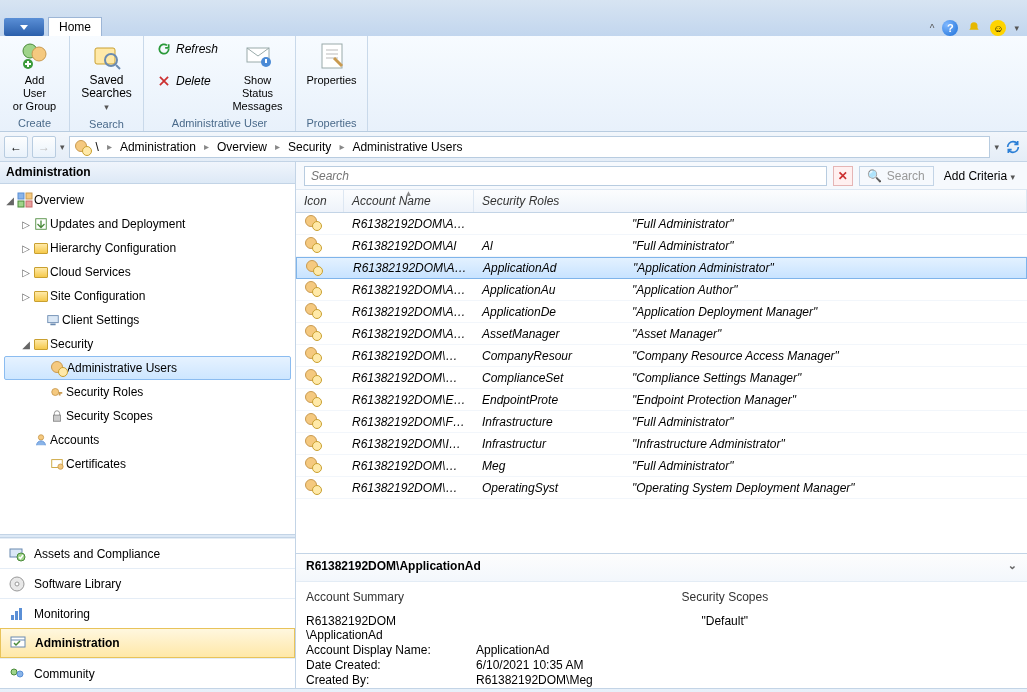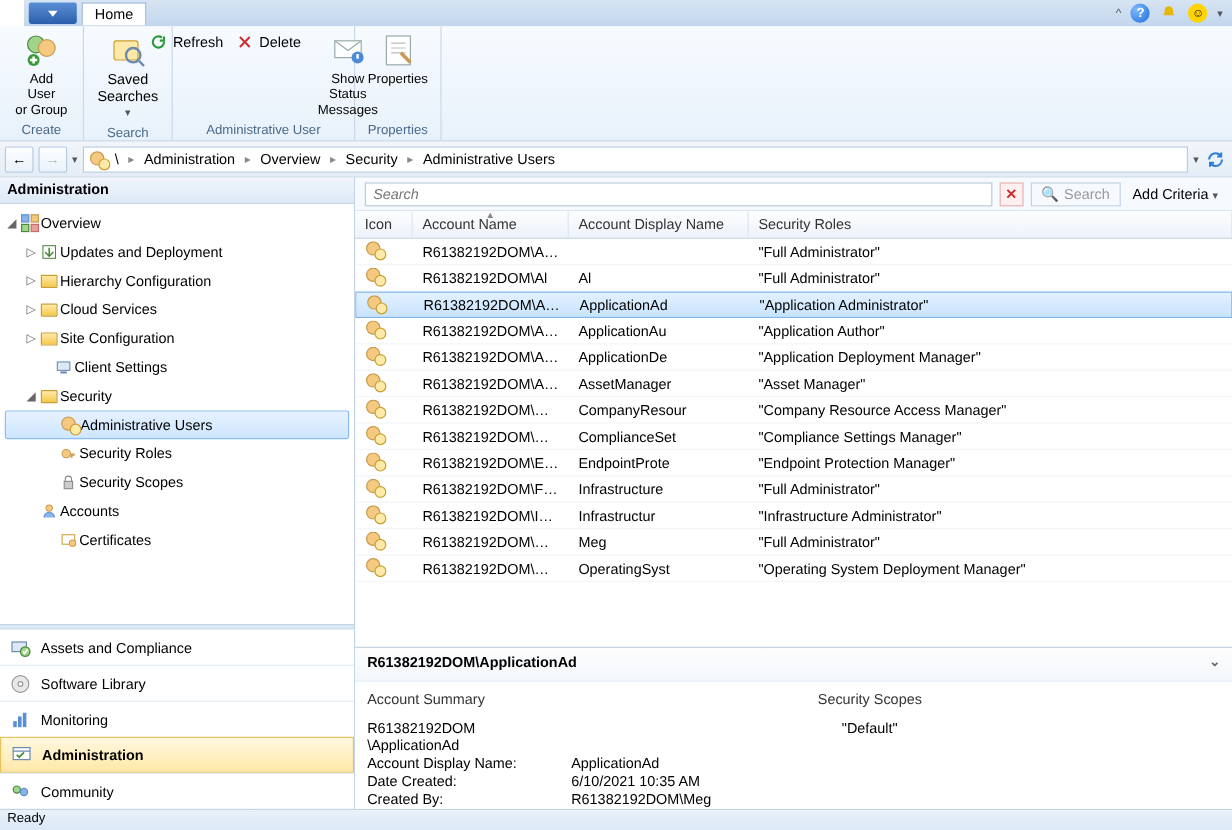--- a/index.html
+++ b/index.html
@@ -1,35 +1,35 @@
 <!DOCTYPE html>
 <html><head>
 <meta charset="utf-8">
 <style>
   * { box-sizing: border-box; margin: 0; padding: 0; font-family: "Segoe UI", Tahoma, sans-serif; font-size: 12px; }
   html, body { width: 1027px; height: 692px; overflow: hidden; background: #fff; }
-  .titlebar { height: 22px; background: linear-gradient(to bottom, #d7e4f2, #c2d6ee); display: flex; align-items: center; padding-left: 4px; margin-left: 20px; }
+  .titlebar { height: 36px; background: linear-gradient(to bottom, #d7e4f2, #c2d6ee); display: flex; align-items: flex-end; padding-left: 4px; }
   .titlebar .app-btn { width: 40px; height: 18px; background: linear-gradient(to bottom,#5a8fd6,#2b5fab); border-radius: 2px; display:flex; align-items:center; justify-content:center; margin-right:4px;}
   .titlebar .tri { width:0;height:0;border-left:4px solid transparent;border-right:4px solid transparent;border-top:5px solid #fff;}
   .titlebar .tab { background:#fff; border:1px solid #9db6d6; border-bottom:none; padding:2px 10px; font-size:12px;}
   .titlebar .spacer { flex:1; }
   .titlebar .icons { display:flex; gap:8px; padding-right:8px; align-items:center;}
   .hdr-chev { font-size:10px; color:#555; }
   .help-circ { width:16px;height:16px;border-radius:50%;background:radial-gradient(circle at 30% 30%,#7fb8ff,#1c6fd8);color:#fff;display:flex;align-items:center;justify-content:center;font-weight:bold;font-size:11px;}
   .bell { width:16px;height:16px;display:flex;align-items:center;justify-content:center;color:#e6b800;}
   .smiley { width:16px;height:16px;border-radius:50%;background:#ffd400;display:flex;align-items:center;justify-content:center;font-size:10px;}
 
   .ribbon { height: 96px; background: linear-gradient(to bottom,#f7fbff,#e8f1fb); border-bottom:1px solid #b8cce0; display:flex; }
   .grp { border-right:1px solid #c9d9ea; padding:2px 8px 0 8px; display:flex; flex-direction:column; align-items:center; }
   .grp-body { display:flex; align-items:flex-start; gap:6px; flex:1; }
   .grp-label { font-size:11px; color:#4a6a8a; text-align:center; height:16px; line-height:16px; width:100%; }
   .bigbtn { display:flex; flex-direction:column; align-items:center; padding:2px 4px; cursor:pointer; }
   .bigbtn .ico { width:32px;height:32px; display:flex;align-items:center;justify-content:center; }
   .bigbtn .lbl { font-size:11px; text-align:center; line-height:13px; margin-top:2px; }
-  .smallbtn-col { display:flex; flex-direction:row; gap:2px; padding-top:2px;}
+  .smallbtn-col { display:flex; flex-direction:column; gap:14px; padding-top:2px;font-style:italic;}
   .smallbtn { display:flex; align-items:center; gap:4px; padding:1px 4px; cursor:pointer;}
   .smallbtn .sico { width:16px;height:16px;display:flex;align-items:center;justify-content:center;}
 
   .navbar { height:30px; background:linear-gradient(to bottom,#f2f6fb,#e4edf7); border-bottom:1px solid #c3d4e6; display:flex; align-items:center; padding:0 4px; gap:4px;}
   .navbtn { width:24px;height:22px;border:1px solid #b8cce0;background:linear-gradient(to bottom,#fdfefe,#e9f2fb);display:flex;align-items:center;justify-content:center;border-radius:2px;cursor:pointer;}
   .navbtn.dis { color:#bbb; }
   .addrbar { flex:1; height:22px; border:1px solid #b8cce0; background:#fff; display:flex; align-items:center; padding:0 4px; gap:4px;}
   .crumb { padding:0 2px; cursor:pointer; }
   .crumb-sep { color:#888; font-size:10px; padding:0 2px;}
   .refresh-ico { width:20px;height:20px;display:flex;align-items:center;justify-content:center;color:#2b7fd6;cursor:pointer;}
@@ -52,21 +52,21 @@
   .main { flex:1; display:flex; flex-direction:column; }
   .main-hdr { height:22px; background:linear-gradient(to bottom,#f0f5fc,#dde9f6); border-bottom:1px solid #c3d4e6; padding:3px 8px;}
   .main-hdr .tt { font-weight:600; }
   .main-hdr .ct { color:#666; }
   .searchrow { height:28px; display:flex; align-items:center; gap:6px; padding:3px 8px; background:#f6f9fd; border-bottom:1px solid #dde7f2;}
   .searchrow input { flex:1; height:20px; border:1px solid #b8cce0; padding:0 6px; font-style:italic; color:#888;}
   .xbtn { width:20px;height:20px;border:1px solid #e5b5b5;background:#fff0f0;color:#cc3030;display:flex;align-items:center;justify-content:center;cursor:pointer;font-weight:bold;}
   .sbtn { height:20px; border:1px solid #c3d4e6; background:#f6f9fd; padding:0 8px; display:flex;align-items:center;gap:4px;color:#999;cursor:pointer;}
   .addcrit { padding:0 4px; cursor:pointer;}
 
-  .grid { flex:1; overflow:auto; }
+  .grid { flex:1; overflow:auto;font-style:italic; }
   .ghdr { display:flex; background:linear-gradient(to bottom,#fcfdfe,#eef3fa); border-bottom:1px solid #c3d4e6; position:sticky; top:0;}
   .gcol { padding:4px 8px; border-right:1px solid #dde7f2; font-size:12px; color:#333; position:relative;}
   .gcol.sort::after { content:'▲'; position:absolute; left:50%; top:-1px; transform:translateX(-50%); font-size:8px; color:#888;}
   .c0{width:48px;} .c1{width:130px;} .c2{width:150px;} .c3{flex:1;}
   .grow { display:flex; height:22px; align-items:center; border-bottom:1px solid #f2f6fb;}
   .grow.sel { background:linear-gradient(to bottom,#e3f1ff,#c8e3ff); border:1px solid #7fb4ea;}
   .gcell { padding:0 8px; overflow:hidden; white-space:nowrap; text-overflow:ellipsis;}
   .uico { display:inline-block; width:16px;height:14px; position:relative;}
   .uico::before { content:''; position:absolute; width:10px;height:10px;border-radius:50%;background:#f5c97f;border:1px solid #c99a50;left:1px;top:0;}
   .uico::after { content:''; position:absolute; width:8px;height:8px;border-radius:50%;background:#ffe9a8;border:1px solid #c9a030;left:8px;top:6px;}
@@ -382,21 +382,20 @@
       <div class="sbtn">
           <span>🔍</span>
           <span>Search</span>
         </div>
       <div class="addcrit"><span>Add Criteria</span> <span class="drop-tri">▾</span></div>
     </div>
     <div class="grid">
       <div class="ghdr">
         <div class="gcol c0">Icon</div>
         <div class="gcol c1 sort">Account Name</div>
-        <div class="gcol c2">Account Display Name</div>
         <div class="gcol c3">Security Roles</div>
       </div>
       <div id="grid-rows">
           <div class="grow">
             <div class="gcell c0"><span class="uico"></span></div>
             <div class="gcell c1">R61382192DOM\Ad...</div>
             <div class="gcell c2"></div>
             <div class="gcell c3">"Full Administrator"</div>
           </div>
           <div class="grow">

